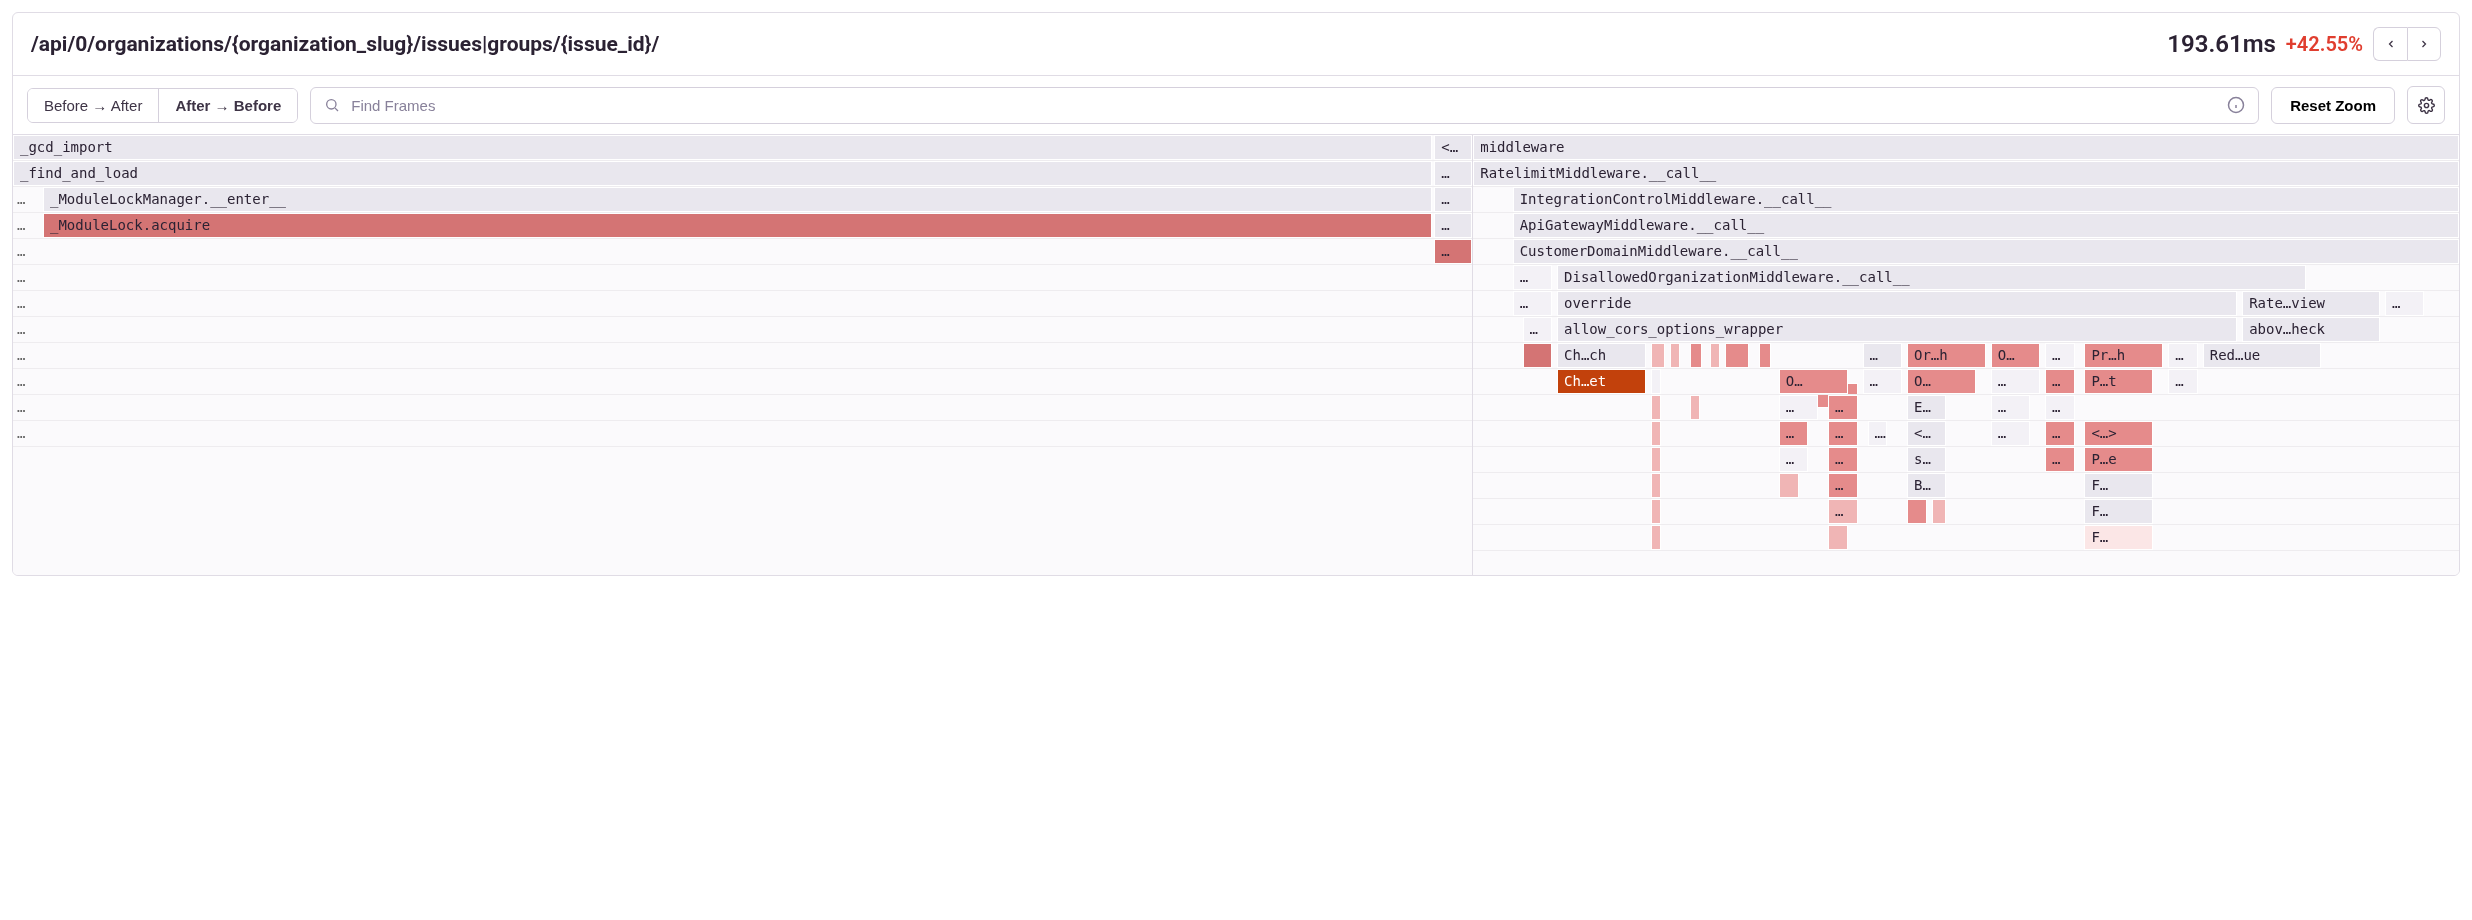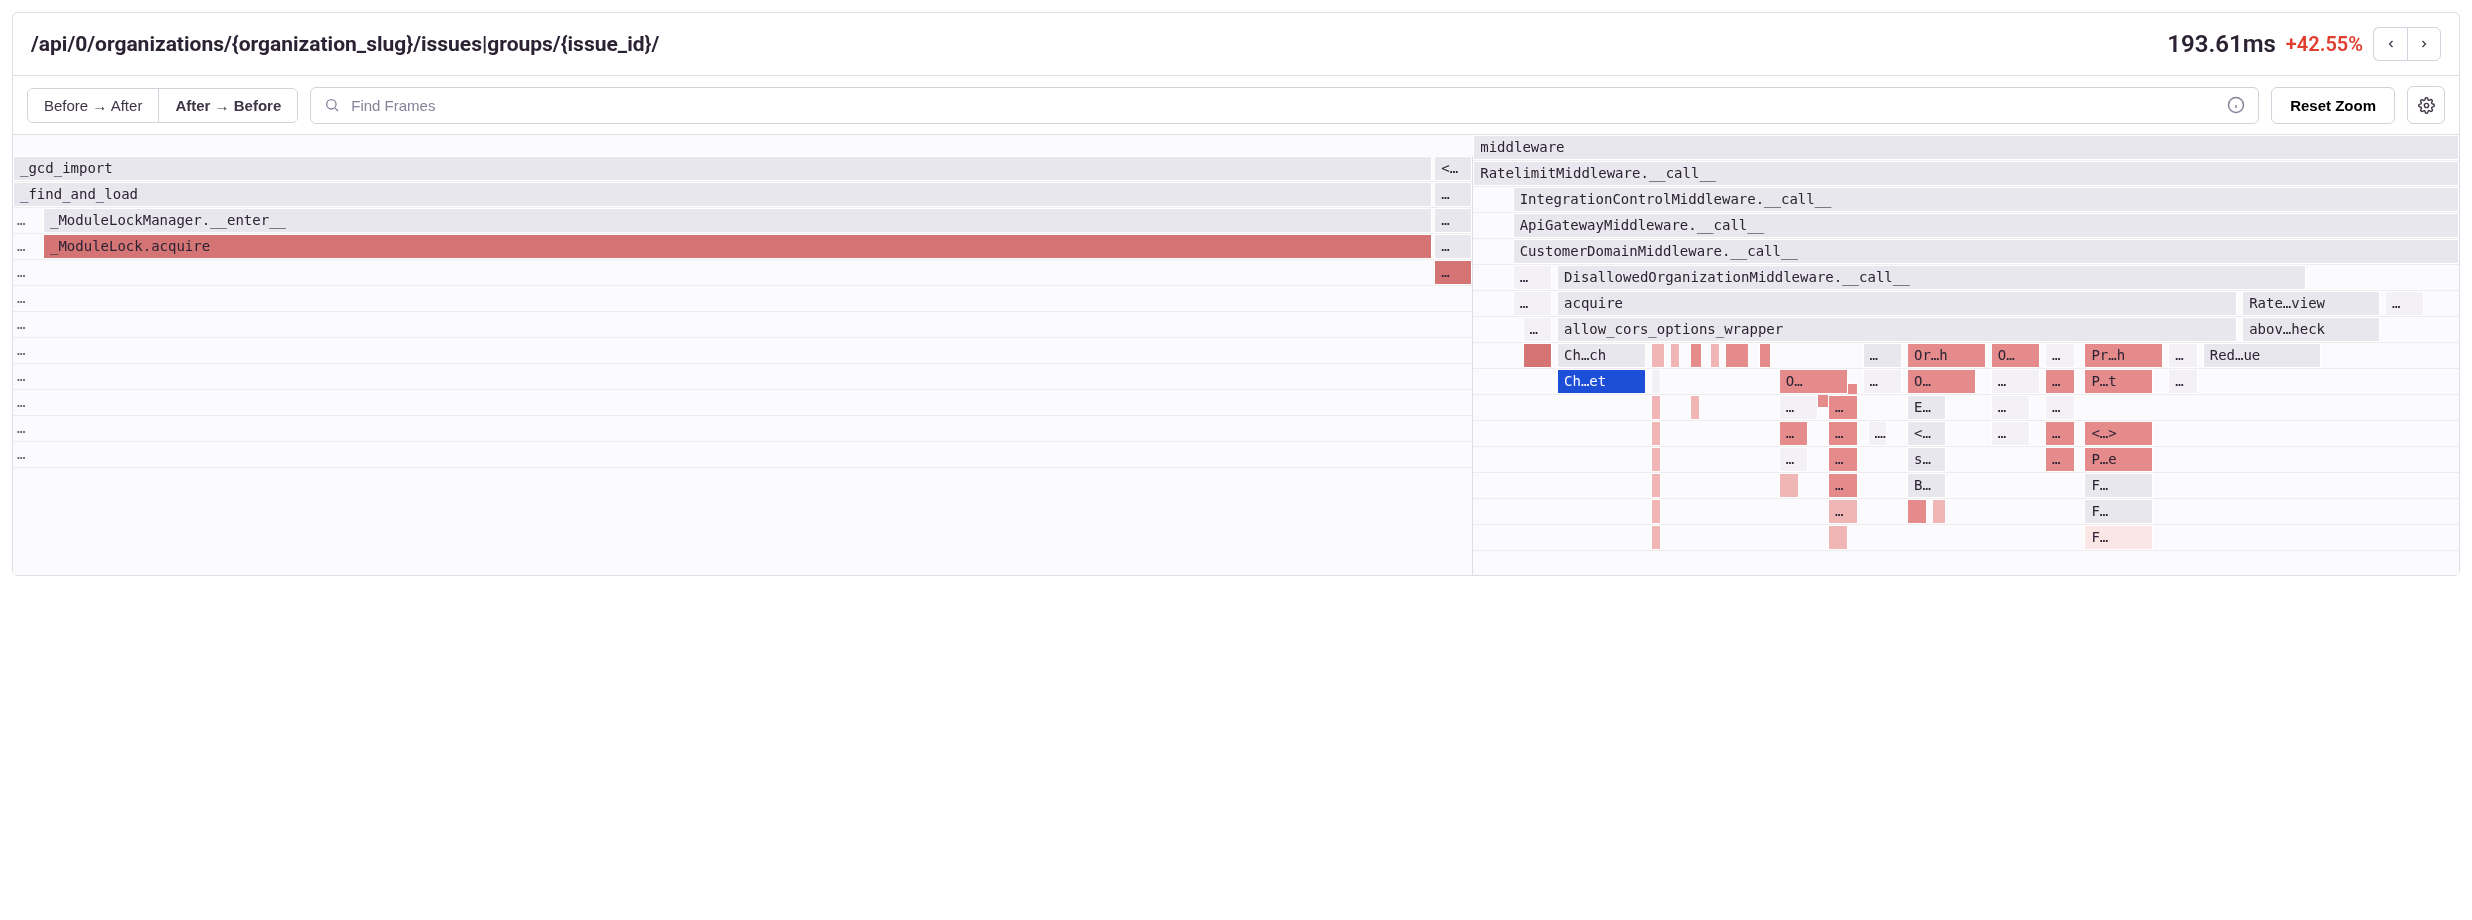--- a/index.html
+++ b/index.html
@@ -108,21 +108,21 @@
     cursor: pointer; color: #3e3446;
   }
   .flame-area {
     display: flex;
     background: #fbfafc;
     min-height: 440px;
   }
   .flame-col {
     position: relative;
   }
-  .flame-col.left { flex: 0 0 59.7%; border-right: 1px solid #e0dce5; margin-top: 21px; }
+  .flame-col.left { flex: 0 0 59.7%; border-right: 1px solid #e0dce5; }
   .flame-col.right { flex: 1; }
   .row {
     position: relative;
     height: 26px;
     border-bottom: 1px solid #eeecef;
   }
   .frame {
     position: absolute;
     top: 0; height: 25px;
     border: 1px solid #fff;
@@ -135,21 +135,21 @@
     text-overflow: ellipsis;
     cursor: pointer;
     color: #2b2233;
   }
   .c-gray  { background: #e9e7ee; }
   .c-gray2 { background: #f3f1f6; }
   .c-red   { background: #e58b8b; }
   .c-red2  { background: #f0b5b5; }
   .c-red3  { background: #d47474; }
   .c-redL  { background: #fbe6e6; }
-  .c-purple{ background: #1d4ed8; color:#fff; }
+  .c-purple{ background: #c2410c; color:#fff; }
   .gutter {
     position: absolute;
     left: 0; top:0; width: 28px; height:25px;
     font-family: ui-monospace, monospace;
     font-size: 14px; line-height:25px;
     text-align: left; padding-left:4px;
     color:#666;
   }
   .slim { padding: 0; }
 </style>
@@ -265,21 +265,21 @@
         </div>
         <div class="row">
           <div class="frame c-gray" style="left: 4%; width: 96%;">CustomerDomainMiddleware.__call__</div>
         </div>
         <div class="row">
           <div class="frame c-gray2" style="left: 4%; width: 4%;">…</div>
           <div class="frame c-gray" style="left: 8.5%; width: 76%;">DisallowedOrganizationMiddleware.__call__</div>
         </div>
         <div class="row">
           <div class="frame c-gray2" style="left: 4%; width: 4%;">…</div>
-          <div class="frame c-gray" style="left: 8.5%; width: 69%;">acquire</div>
+          <div class="frame c-gray" style="left: 8.5%; width: 69%;">override</div>
           <div class="frame c-gray" style="left: 78%; width: 14%;">Rate…view</div>
           <div class="frame c-gray2" style="left: 92.5%; width: 4%;">…</div>
         </div>
         <div class="row">
           <div class="frame c-gray2" style="left: 5%; width: 3%;">…</div>
           <div class="frame c-gray" style="left: 8.5%; width: 69%;">allow_cors_options_wrapper</div>
           <div class="frame c-gray" style="left: 78%; width: 14%;">abov…heck</div>
         </div>
         <div class="row">
           <div class="frame c-red3 slim" style="left: 5%; width: 3%;"></div>

